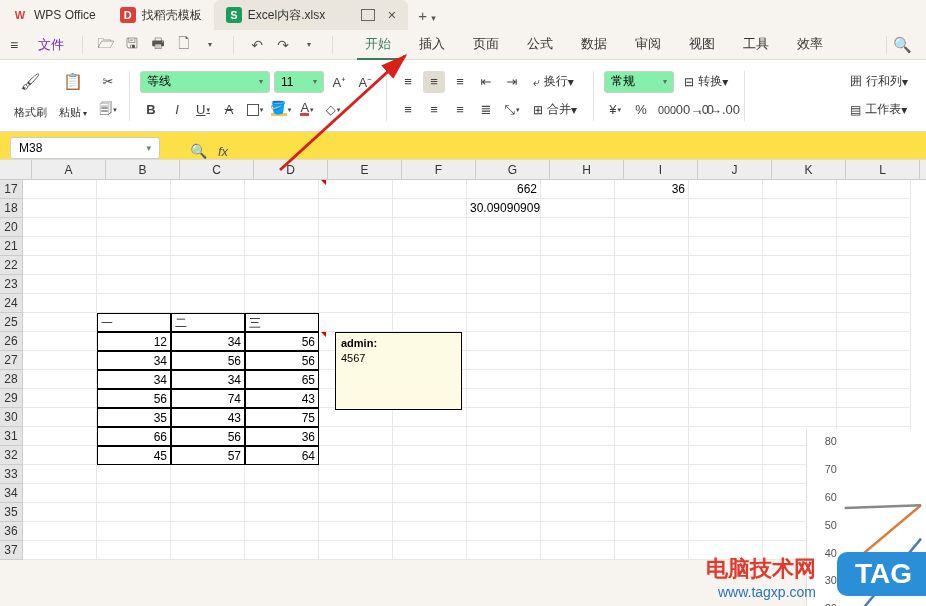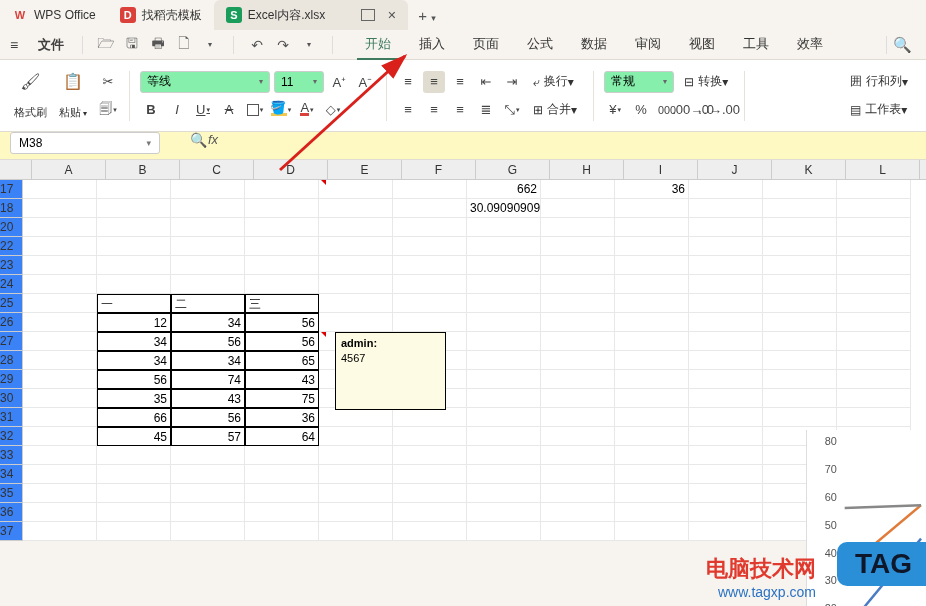--- a/index.html
+++ b/index.html
@@ -14,21 +14,21 @@
 .ico-d { background: #d9413a; color: #fff; }
 .ico-s { background: #1a9c5b; color: #fff; }
 .tab .monitor { width: 14px; height: 12px; border: 1px solid #666; margin-left: 30px; }
 .tab .close { margin-left: 6px; color: #555; font-size: 11px; }
 .newtab { padding: 0 10px; font-size: 15px; color: #555; cursor: pointer; }
 
 
 .menubar { height: 30px; display: flex; align-items: center; background: #f7f4ef; border-bottom: 1px solid #e0dcd4; }
 .menu-left { display: flex; align-items: center; gap: 8px; padding-left: 10px; }
 .hamburger { width: 16px; font-size: 14px; color: #444; cursor: pointer; }
-.file-label { font-size: 13px; color: #404040; padding: 0 4px; cursor: pointer; font-weight: bold; }
+.file-label { font-size: 13px; color: #6d28d9; padding: 0 4px; cursor: pointer; }
 .qat-icon { width: 18px; height: 18px; color: #555; font-size: 14px; display: flex; align-items: center; justify-content: center; cursor: pointer; }
 .menu-sep { width: 1px; height: 18px; background: #ddd; margin: 0 6px; }
 .menu-tabs { display: flex; gap: 12px; margin-left: 10px; }
 .menu-tab { font-size: 13px; color: #333; padding: 5px 8px; cursor: pointer; }
 .menu-tab.active { color: #3d7a5e; border-bottom: 2px solid #3d7a5e; font-weight: 500; margin-left: 8px; }
 .menu-right { margin-left: auto; padding-right: 14px; display: flex; align-items: center; }
 .search-ico { color: #888; font-size: 15px; cursor: pointer; }
 
 
 .ribbon { height: 72px; background: #fff; border-bottom: 1px solid #e0dcd4; display: flex; align-items: center; padding: 4px 8px; }
@@ -52,54 +52,54 @@
 .border-ico { width: 12px; height: 12px; border: 1px solid #555; display: inline-block; }
 .color-under { border-bottom: 3px solid; display: inline-block; line-height: 10px; padding-bottom: 0; }
 .yellow-u { border-color: #f2c94c; }
 .red-u { border-color: #d9413a; }
 .btn-with-text { display: flex; align-items: center; height: 22px; padding: 0 6px; font-size: 12px; color: #333; border-radius: 3px; cursor: pointer; }
 .btn-with-text .ico { margin-right: 4px; }
 .wide-combo { width: 70px; }
 .ribbon-right { display: flex; flex-direction: column; gap: 6px; margin-left: auto; padding-right: 4px; }
 
 
-.fxbar { height: 28px; display: flex; align-items: flex-start; border-bottom: 1px solid #e0dcd4; background: #fef9c3; }
+.fxbar { height: 28px; display: flex; align-items: flex-end; border-bottom: 1px solid #e0dcd4; background: #fde047; }
 .namebox { width: 150px; height: 22px; border: 1px solid #ccc; border-radius: 3px; margin-left: 10px; display: flex; align-items: center; padding: 0 8px; font-size: 12px; background: #fff; }
 .namebox .dd { margin-left: auto; font-size: 9px; color: #777; }
 .fxzoom { width: 18px; margin-left: 30px; color: #666; font-size: 14px; cursor: pointer; }
-.fxlabel { font-style: italic; font-size: 13px; color: #555; }
+.fxlabel { margin-left: 10px; font-style: italic; font-size: 13px; color: #555; }
 
 
 .grid-area { position: relative; background: #fff; }
 .col-headers { display: flex; height: 20px; border-bottom: 1px solid #ccc; background: #eee; }
 .rowhdr-corner { width: 32px; border-right: 1px solid #ccc; background: #eee; }
 .colhdr { width: 74px; text-align: center; font-size: 12px; color: #333; border-right: 1px solid #ccc; line-height: 20px; }
 .rows { display: flex; flex-direction: column; }
 .row { display: flex; height: 19px; }
-.rowhdr { width: 23px; text-align: left; font-size: 12px; color: #333; background: #3b82f6; border-right: 1px solid #ccc; border-bottom: 1px solid #ccc; line-height: 19px; }
+.rowhdr { width: 23px; text-align: center; font-size: 12px; color: #333; background: #e5e5e5; border-right: 1px solid #ccc; border-bottom: 1px solid #ccc; line-height: 19px; }
 .cell { width: 74px; border-right: 1px solid #e8e8e8; border-bottom: 1px solid #e8e8e8; font-size: 12px; line-height: 19px; padding: 0 3px; text-align: right; }
 .cell.bordered { border: 1px solid #000; }
 .cell.header-cell { text-align: left; font-family: "SimHei", sans-serif; }
 
 
 .comment { position: absolute; background: #fdfbe3; border: 1px solid #000; font-size: 11px; font-family: monospace; padding: 3px 5px; line-height: 14px; }
 .comment-marker { position: absolute; width: 0; height: 0; border-left: 5px solid transparent; border-top: 5px solid #d00; }
 
 
 .chart { position: absolute; right: 0; top: 270px; width: 120px; height: 260px; background: #fff; border-left: 1px solid #ddd; }
 .chart svg { width: 100%; height: 100%; }
 
 
 .arrow { position: absolute; pointer-events: none; }
 
 
 .watermark { position: absolute; right: 10px; bottom: 6px; text-align: right; }
 .wm-cn { font-size: 22px; font-weight: bold; color: #e03a2f; }
 .wm-url { font-size: 14px; color: #2a72c4; }
-.tag-badge { position: absolute; right: 0; bottom: 20px; background: #2a8fd6; color: #0f172a; font-size: 28px; font-weight: bold; padding: 6px 14px 6px 18px; border-radius: 10px 0 0 10px; }
+.tag-badge { position: absolute; right: 0; bottom: 10px; background: #2a8fd6; color: #ffffff; font-size: 28px; font-weight: bold; padding: 6px 14px 6px 18px; border-radius: 10px 0 0 10px; }
 </style>
 </head>
 <body>
 
 <div class="titlebar">
   <div class="tab">
     <span class="ico ico-w">W</span>
     <span>WPS Office</span>
   </div>
   <div class="tab">
@@ -334,20 +334,35 @@
         <div class="cell"></div>
         <div class="cell"></div>
         <div class="cell"></div>
         <div class="cell"></div>
         <div class="cell"></div>
         <div class="cell"></div>
         <div class="cell"></div>
         <div class="cell"></div>
       </div>
       <div class="row">
+        <div class="rowhdr">21</div>
+        <div class="cell"></div>
+        <div class="cell"></div>
+        <div class="cell"></div>
+        <div class="cell"></div>
+        <div class="cell"></div>
+        <div class="cell"></div>
+        <div class="cell"></div>
+        <div class="cell"></div>
+        <div class="cell"></div>
+        <div class="cell"></div>
+        <div class="cell"></div>
+        <div class="cell"></div>
+      </div>
+      <div class="row">
         <div class="rowhdr">22</div>
         <div class="cell"></div>
         <div class="cell"></div>
         <div class="cell"></div>
         <div class="cell"></div>
         <div class="cell"></div>
         <div class="cell"></div>
         <div class="cell"></div>
         <div class="cell"></div>
         <div class="cell"></div>
@@ -577,21 +592,21 @@
         <div class="cell"></div>
         <div class="cell"></div>
         <div class="cell"></div>
         <div class="cell"></div>
         <div class="cell"></div>
       </div>
     </div>
 
   <div class="comment-marker" style="left:321px; top:20px;"></div>
   <div class="comment-marker" style="left:321px; top:172px;"></div>
-  <div class="comment" style="left:335px; top:172px; width:111px; height:78px;">
+  <div class="comment" style="left:335px; top:172px; width:127px; height:78px;">
     <b>admin:</b><br>
     <span>4567</span>
   </div>
 
   <div class="chart">
     <svg viewBox="0 0 120 260">
       <g id="yticks">
           <text x="30" y="210.875" font-size="11" fill="#555" text-anchor="end">10</text>
           <text x="30" y="182.75" font-size="11" fill="#555" text-anchor="end">20</text>
           <text x="30" y="154.625" font-size="11" fill="#555" text-anchor="end">30</text>

